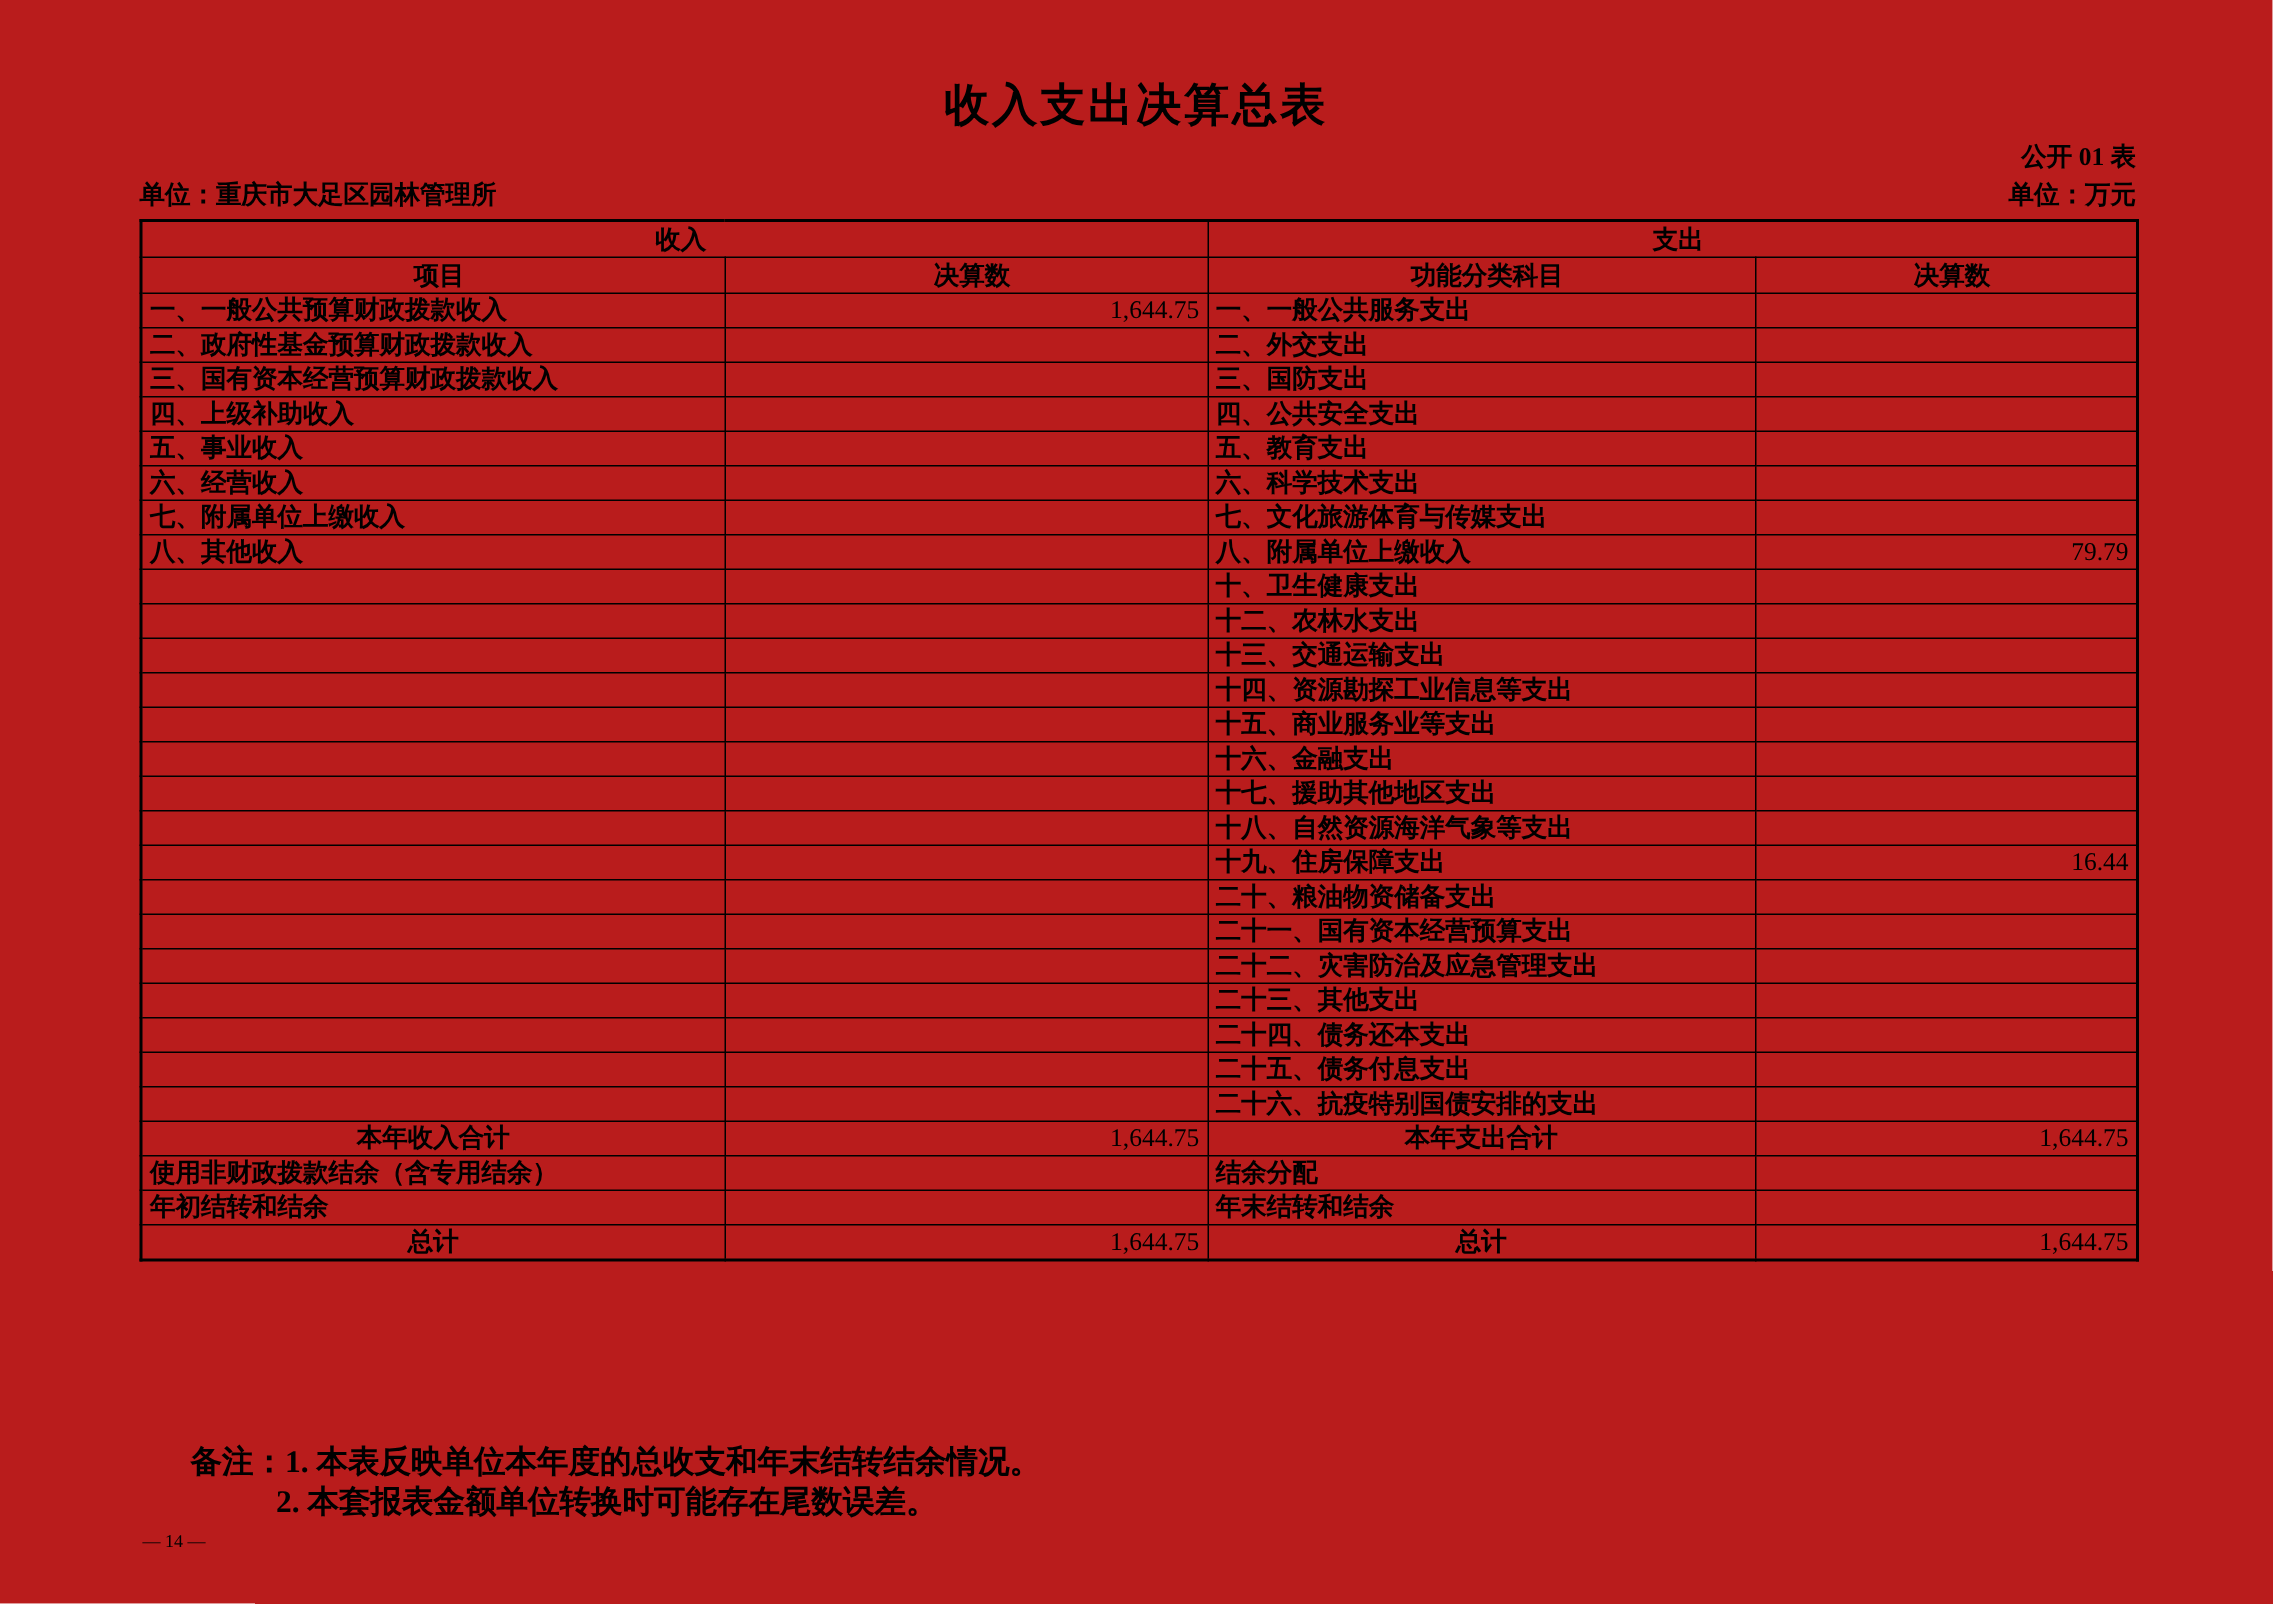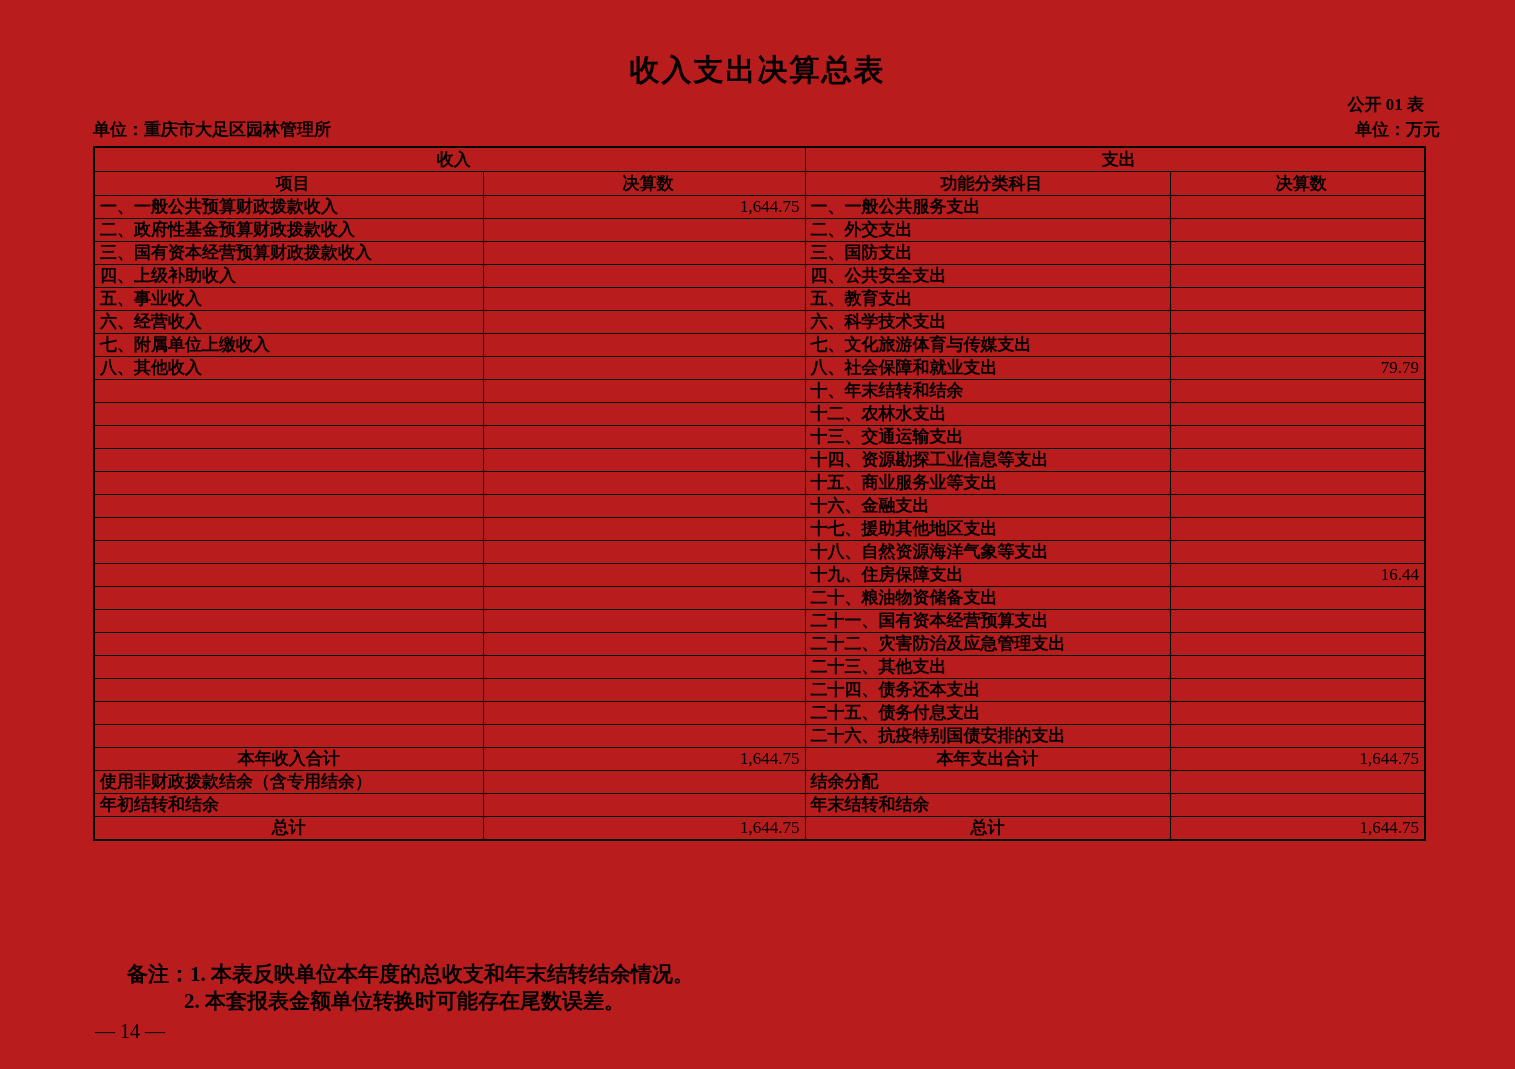--- a/index.html
+++ b/index.html
@@ -30,21 +30,21 @@
     position: absolute;
     top: 93px;
     right: 91px;
     font-size: 17px;
     font-weight: bold;
   }
   .meta-row {
     position: absolute;
     top: 118px;
     left: 93px;
-    right: 75px;
+    right: 91px;
     display: flex;
     justify-content: space-between;
     font-size: 17px;
     font-weight: bold;
     text-align: right;
   }
   table.summary {
     position: absolute;
     top: 146px;
     left: 93px;
@@ -91,21 +91,21 @@
     line-height: 27px;
     margin-left: 33px;
   }
   .notes .indent {
     padding-left: 57px;
   }
   .page-num {
     position: absolute;
     top: 1020px;
     left: 95px;
-    font-size: 20px;
+    font-size: 12px;
     font-weight: normal;
   }
 </style>
 </head>
 <body>
 
 <div class="page">
 
   <div class="doc-title">收入支出决算总表</div>
 
@@ -174,27 +174,27 @@
         </tr>
         <tr>
           <td class="label">七、附属单位上缴收入</td>
           <td class="value"></td>
           <td class="label">七、文化旅游体育与传媒支出</td>
           <td class="value"></td>
         </tr>
         <tr>
           <td class="label">八、其他收入</td>
           <td class="value"></td>
-          <td class="label">八、社会保障和就业支出</td>
+          <td class="label">八、附属单位上缴收入</td>
           <td class="value">79.79</td>
         </tr>
         <tr>
           <td class="label"></td>
           <td class="value"></td>
-          <td class="label">十、年末结转和结余</td>
+          <td class="label">十、卫生健康支出</td>
           <td class="value"></td>
         </tr>
         <tr>
           <td class="label"></td>
           <td class="value"></td>
           <td class="label">十二、农林水支出</td>
           <td class="value"></td>
         </tr>
         <tr>
           <td class="label"></td>

